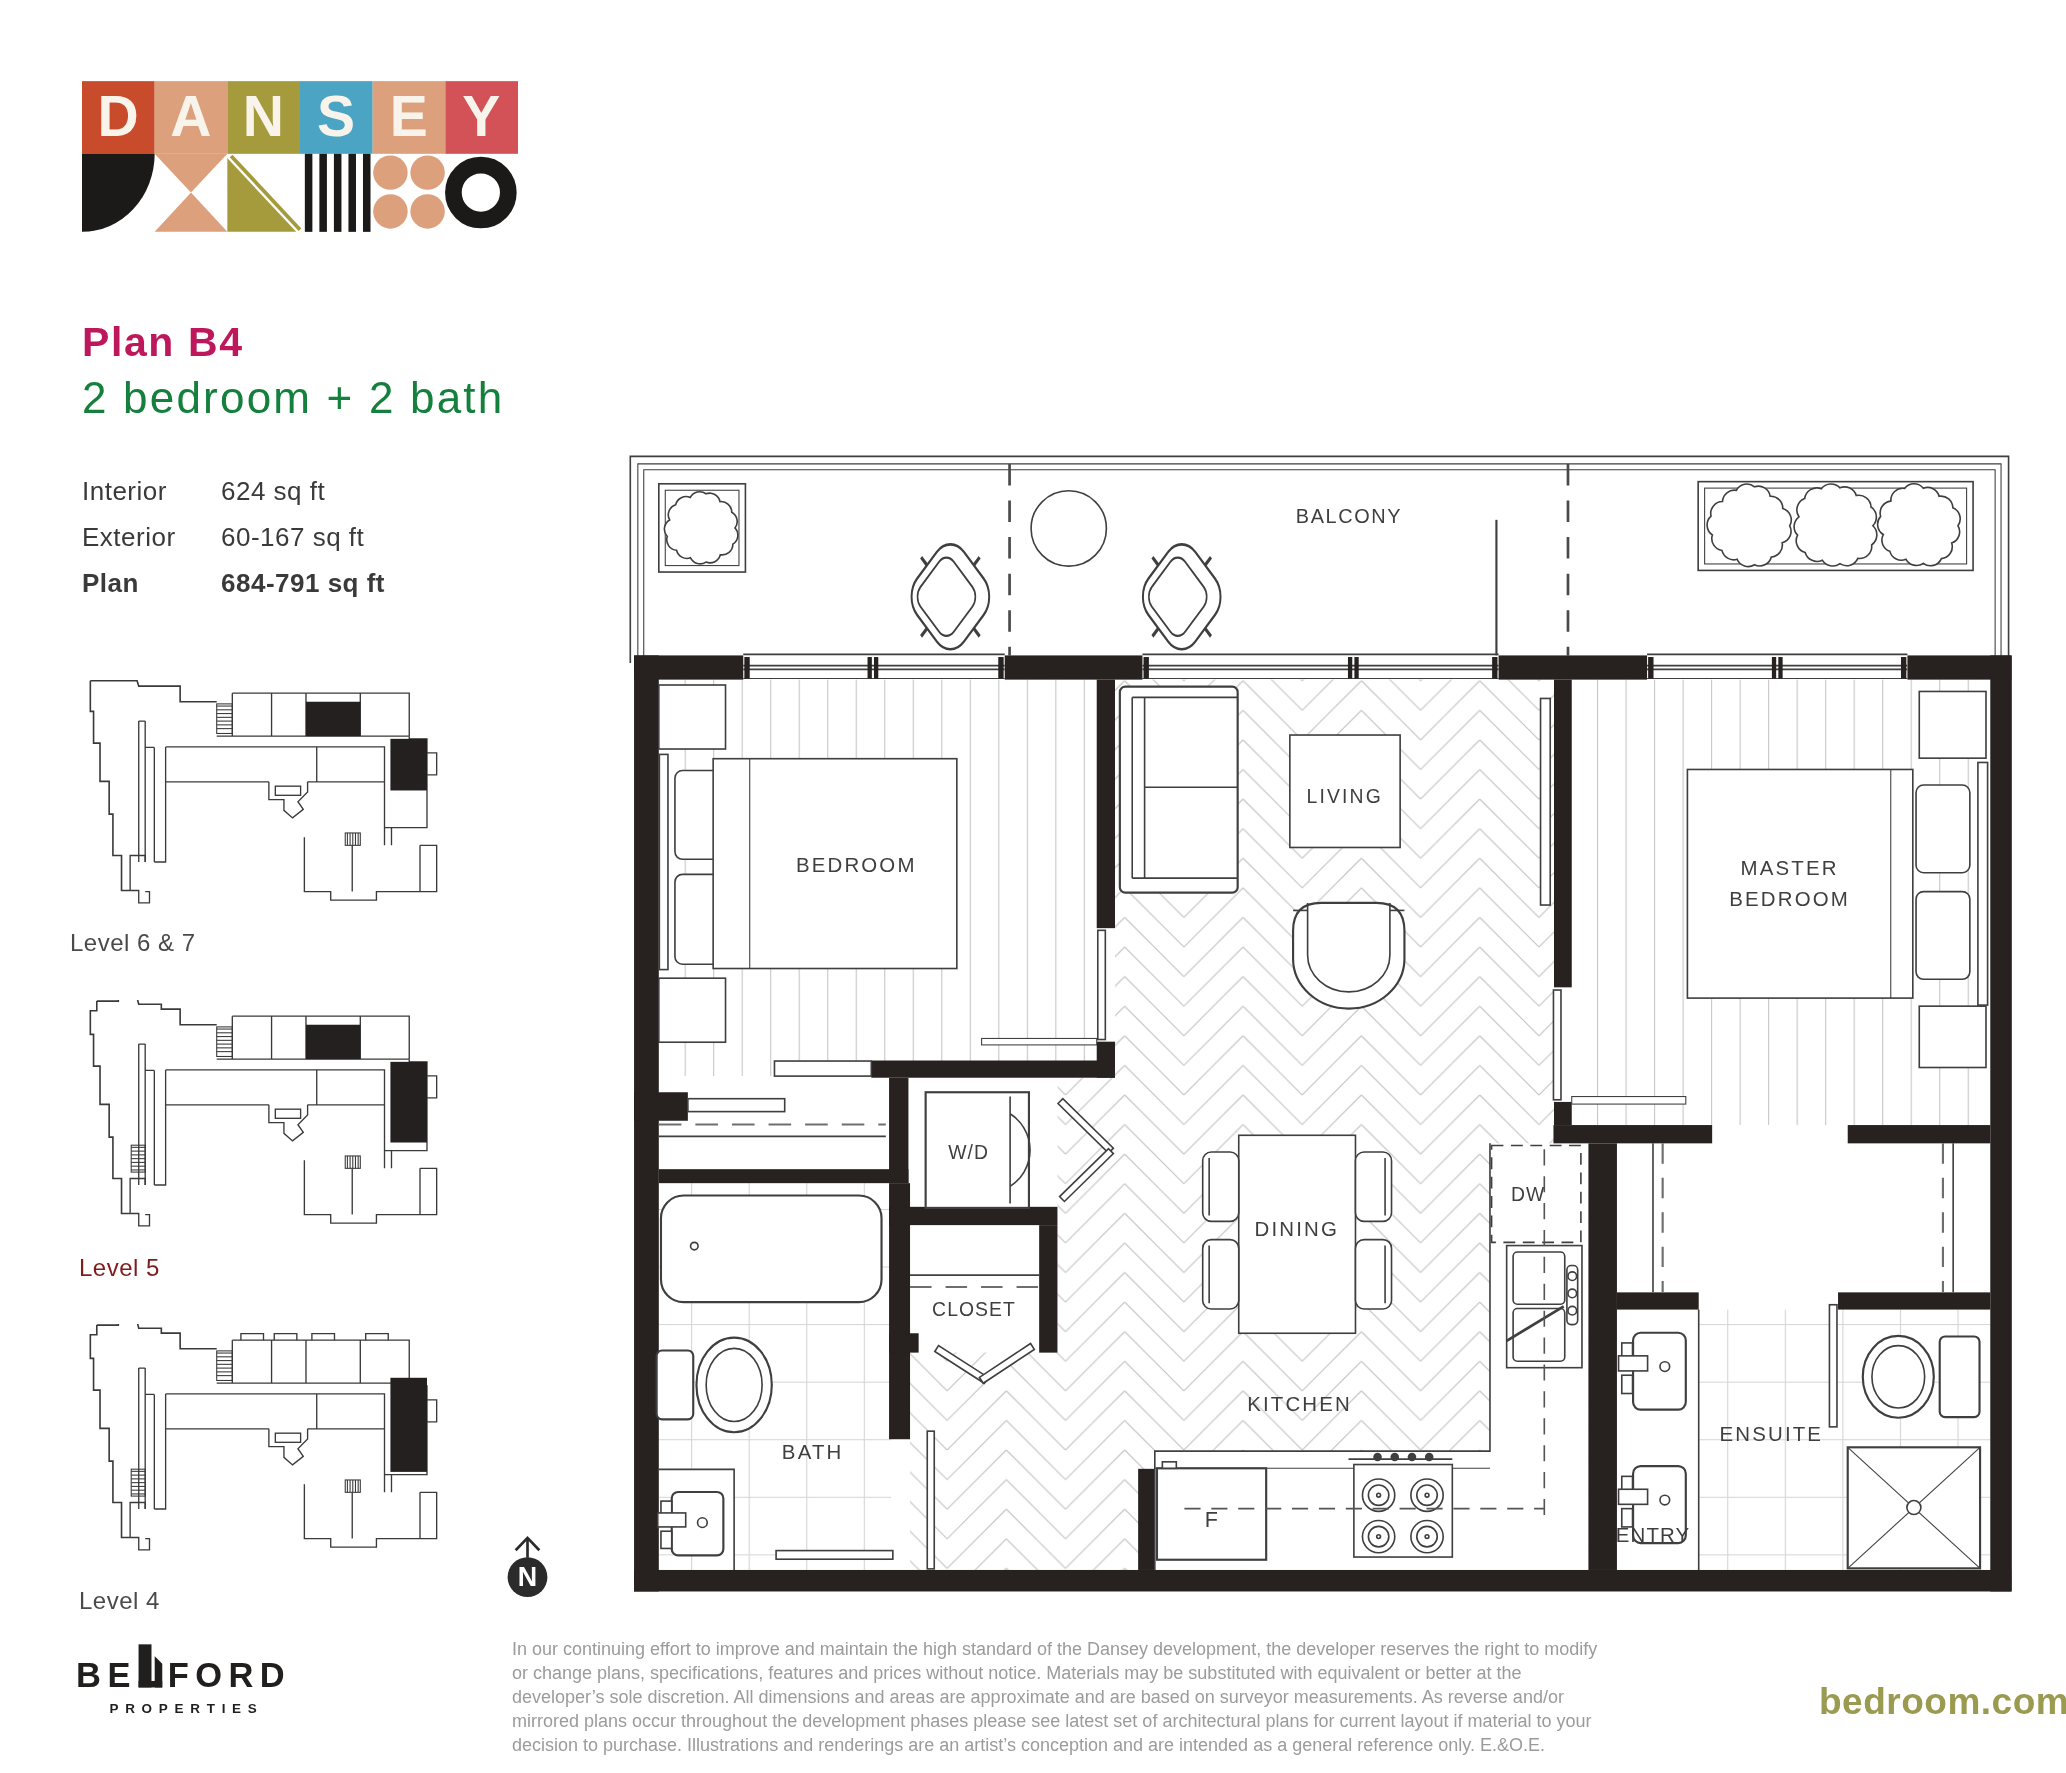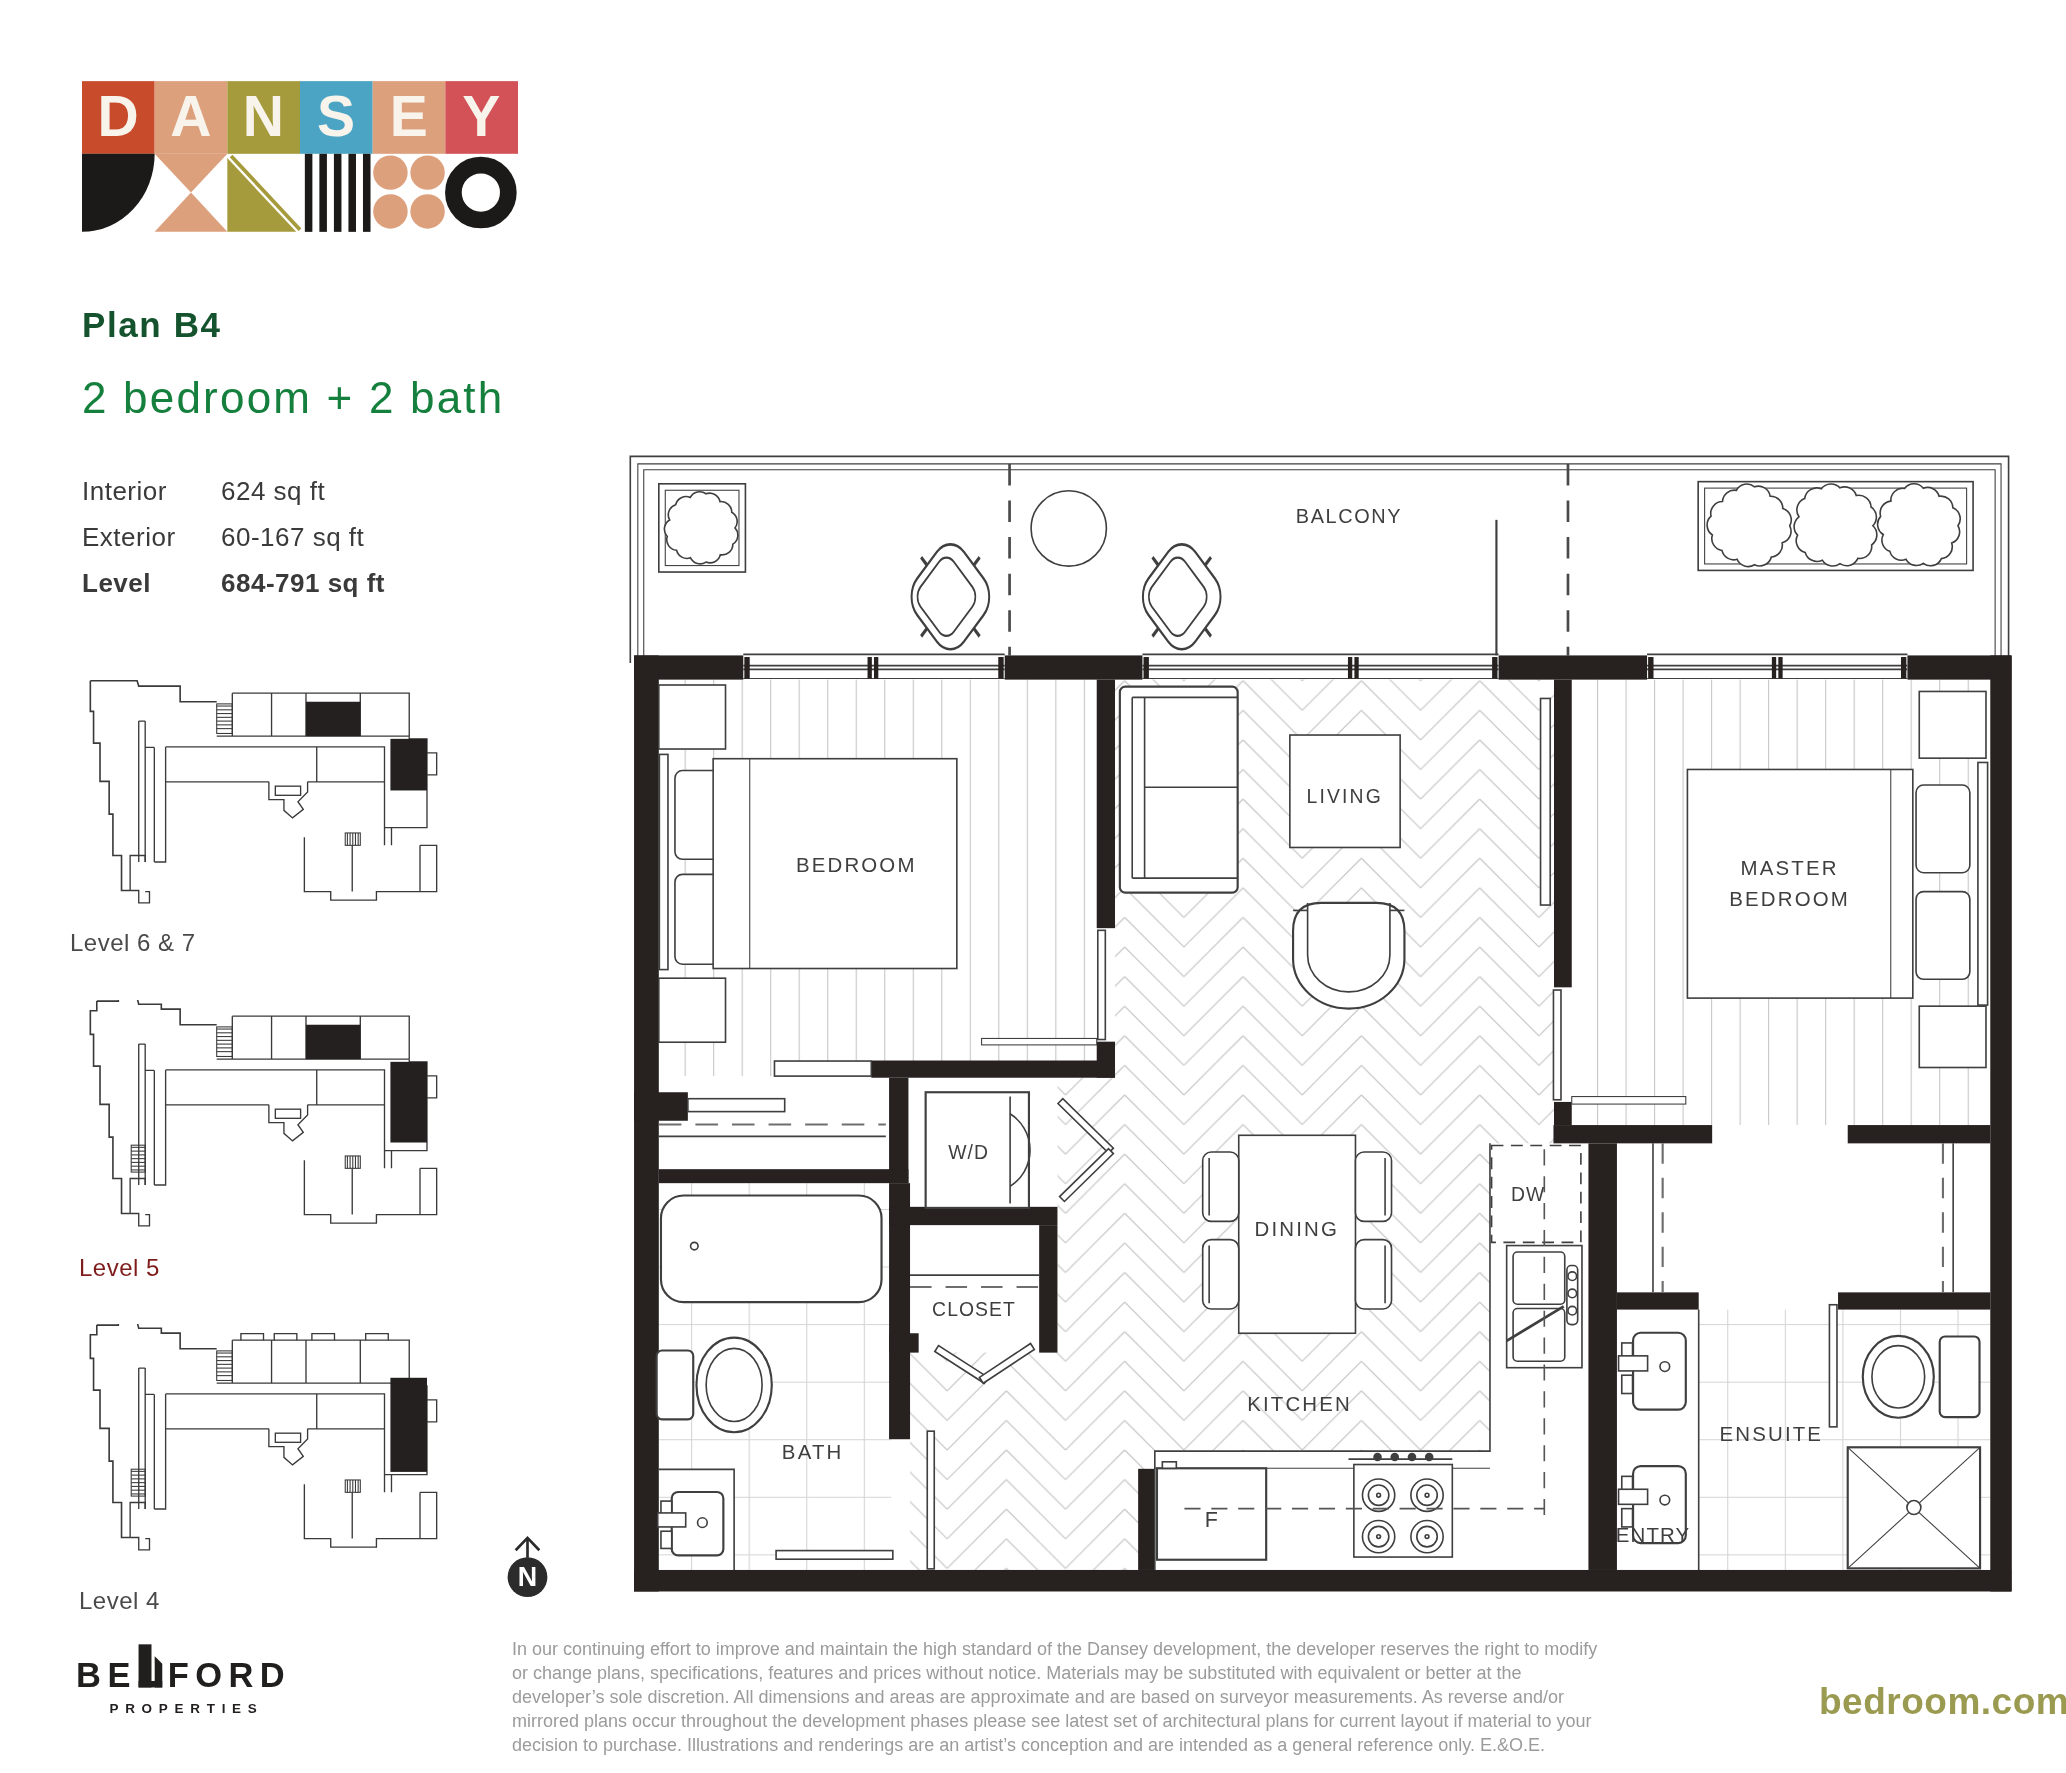--- a/index.html
+++ b/index.html
@@ -51,28 +51,28 @@
   <g fill="#dda07c">
     <circle cx="573" cy="170" r="32"></circle>
     <circle cx="642" cy="170" r="32"></circle>
     <circle cx="573" cy="242" r="32"></circle>
     <circle cx="642" cy="242" r="32"></circle>
   </g>
 
   <circle cx="741" cy="207" r="51" fill="none" stroke="#1c1a19" stroke-width="31"></circle>
 </svg>
 
-<div class="abs" style="left:82px;top:305px;font-size:35px;font-weight:bold;color:#14532d;letter-spacing:1.6px;">Plan B4</div>
+<div class="abs" style="left:82px;top:319px;font-size:41px;font-weight:bold;color:#be185d;letter-spacing:1.6px;">Plan B4</div>
 
 <div class="abs" style="left:82px;top:373px;font-size:44px;font-weight:400;color:#15803d;letter-spacing:2.2px;">2 bedroom + 2 bath</div>
 
 <div class="abs" style="left:82px;top:468px;font-size:26px;color:#3a3a3a;line-height:46px;letter-spacing:0.5px;">
   <div><span style="display:inline-block;width:139px;">Interior</span><span>624 sq ft</span></div>
   <div><span style="display:inline-block;width:139px;">Exterior</span><span>60-167 sq ft</span></div>
-  <div style="font-weight:bold;"><span style="display:inline-block;width:139px;">Level</span><span>684-791 sq ft</span></div>
+  <div style="font-weight:bold;"><span style="display:inline-block;width:139px;">Plan</span><span>684-791 sq ft</span></div>
 </div>
 
 <div class="abs" style="left:86px;top:677px;"><svg width="355" height="242" viewBox="0 0 660 450">
 <g fill="none" stroke="#3a3a3a" stroke-width="3">
 <path d="M8,7 H95 L98,17 H175 V46 H243 M8,7 V64 H14 V123 H26 V194 H43 V255 H50 V332 H66 V397 H82"></path>
 <path d="M98,82 V344 M110,82 V344 M110,82 H98 M127,131 V344 M127,131 H110" stroke-width="2.5"></path>
 <path d="M82,397 V332 H110 V344 M82,397 H98 V420 H118 V399 H110" stroke-width="2.5"></path>
 <path d="M272,30 H601 V110 M272,30 V110 M345,30 V110 M409,30 V110 M510,30 V110 M243,110 H601" stroke-width="2.5"></path>
 <path d="M148,130 H555 V313 M148,130 V344 H127 M429,130 V195 M148,195 H340 M412,195 H555" stroke-width="2.5"></path>
 <rect x="352" y="203" width="47" height="17" stroke-width="2.5"></rect>

